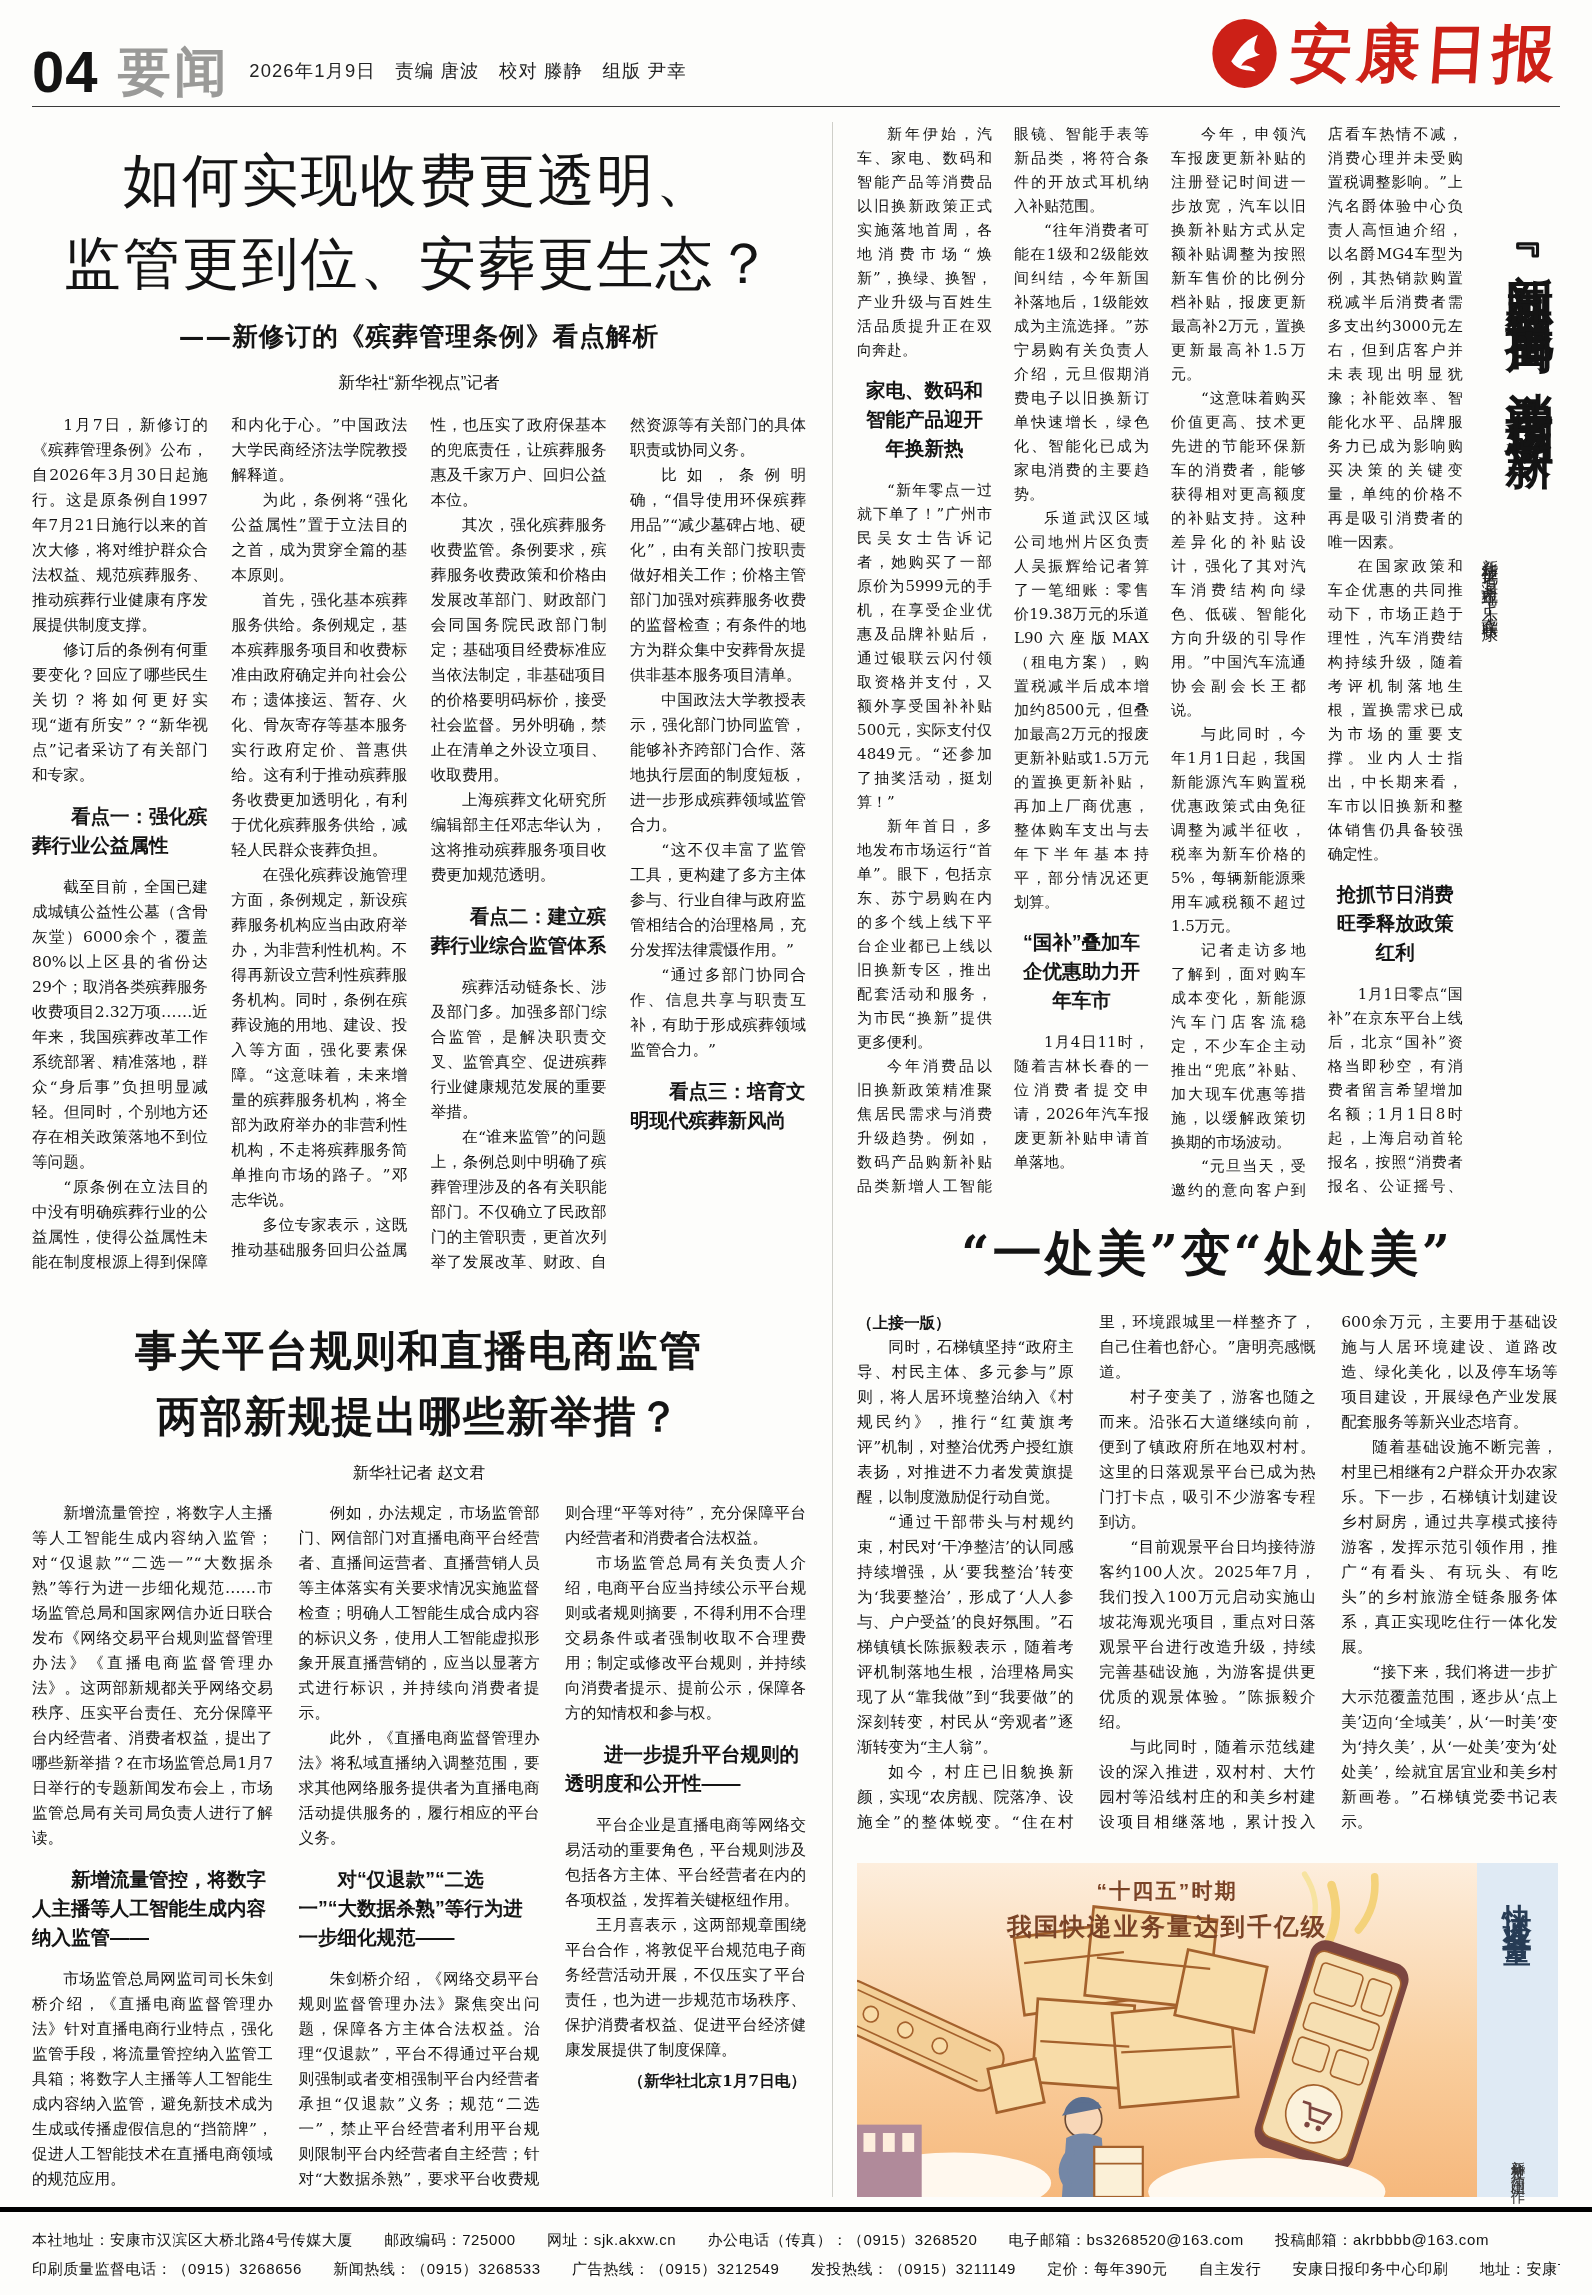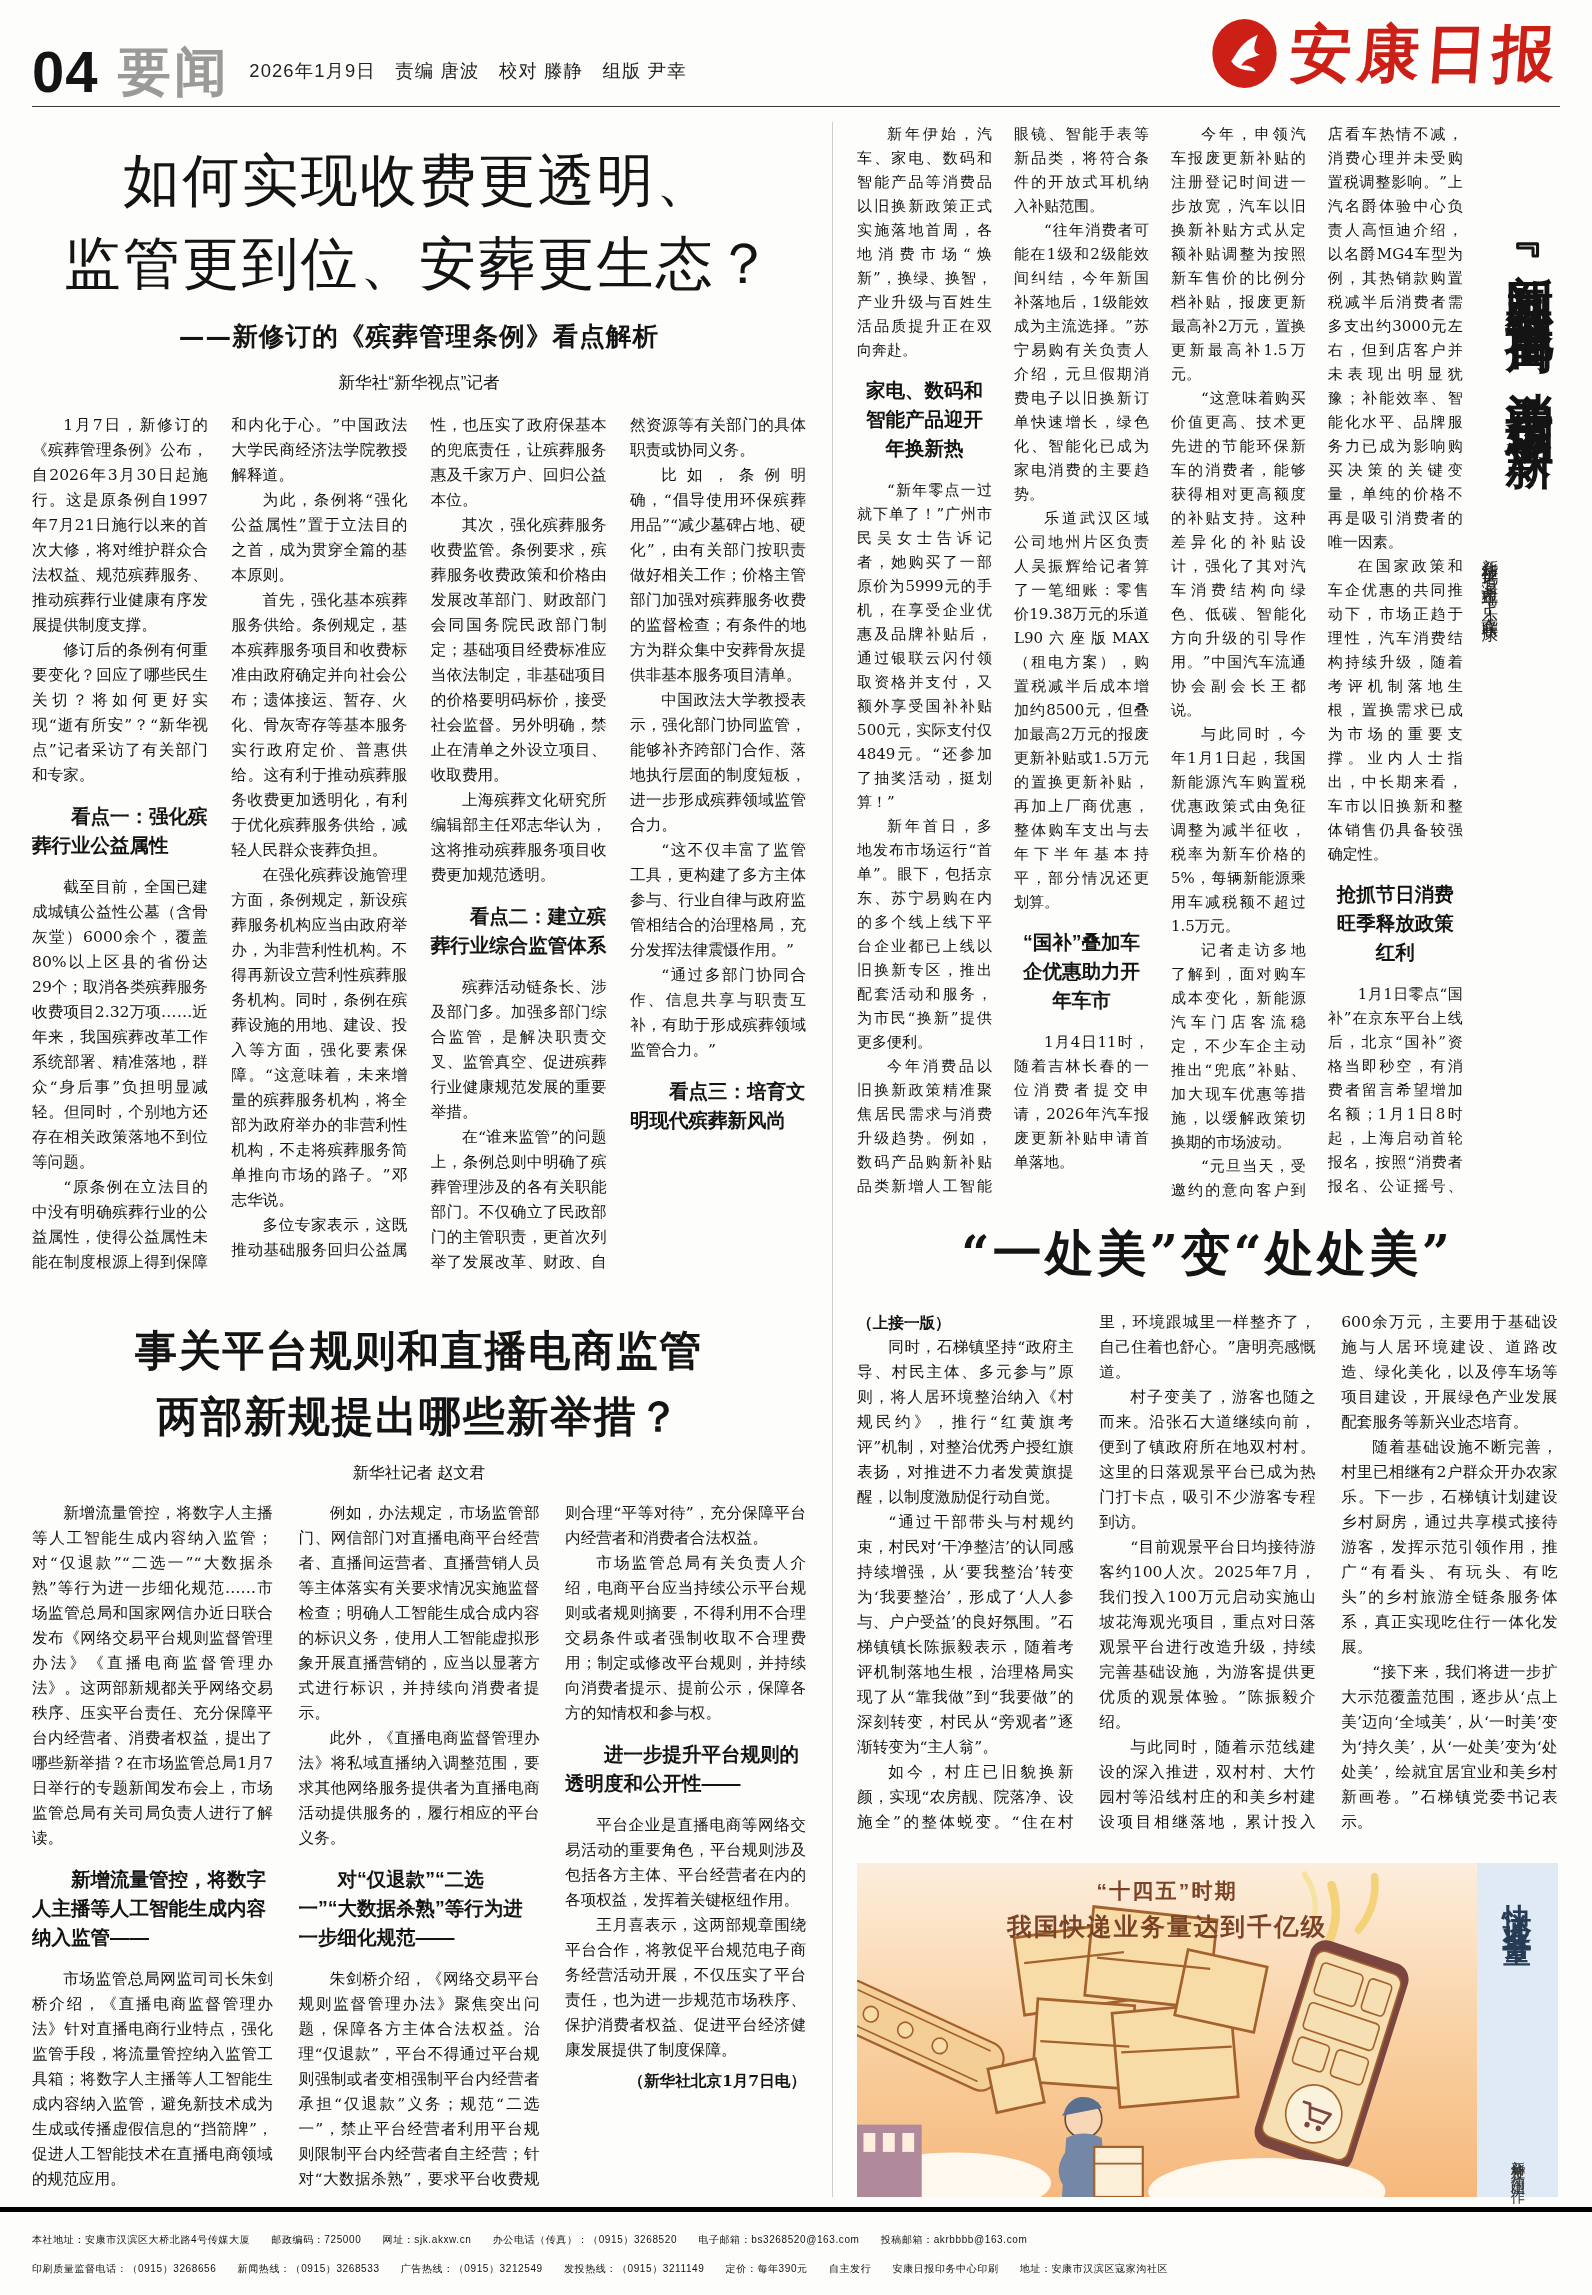--- a/index.html
+++ b/index.html
@@ -61,21 +61,21 @@
   .illu-canvas { position:relative; flex:1 1 auto; overflow:hidden; }
   .illu-canvas svg { display:block; width:100%; height:100%; }
   .illu-title { position:absolute; top:14px; left:0; right:0; text-align:center; color:#7a4326; font-family:"Liberation Sans","DejaVu Sans",sans-serif; font-weight:bold; }
   .illu-title .t1 { font-size:21px; letter-spacing:2.2px; }
   .illu-title .t2 { font-size:24.5px; letter-spacing:2.2px; margin-top:4.5px; }
   .illu-strip { width:83px; background:#dfeaf4; display:flex; flex-direction:column; align-items:center; justify-content:space-between; padding:16.7px 0; }
   .illu-caption { writing-mode:vertical-rl; font-size:29px; font-weight:bold; letter-spacing:9px; color:#273c55; font-family:"Liberation Sans","DejaVu Sans",sans-serif; }
   .illu-credit { writing-mode:vertical-rl; font-size:14.5px; letter-spacing:2.2px; color:#333; }
   
   .footer { position:absolute; left:0; right:0; bottom:0; height:88px; border-top:5px solid #000; padding:13.4px 32px 0 32px; background:#fdfdfb; }
-  .footer .fl { font-size:10px; line-height:29px; letter-spacing:0.6px; white-space:nowrap; overflow:hidden; font-family:"Liberation Sans","DejaVu Sans",sans-serif; color:#111; }
+  .footer .fl { font-size:15px; line-height:29px; letter-spacing:0.6px; white-space:nowrap; overflow:hidden; font-family:"Liberation Sans","DejaVu Sans",sans-serif; color:#111; }
 </style>
 </head>
 <body>
 
 <div class="page">
 
   <div class="masthead">
     <div class="mh-left">
       <span class="page-no">04</span>
       <span class="section-name">要闻</span>

